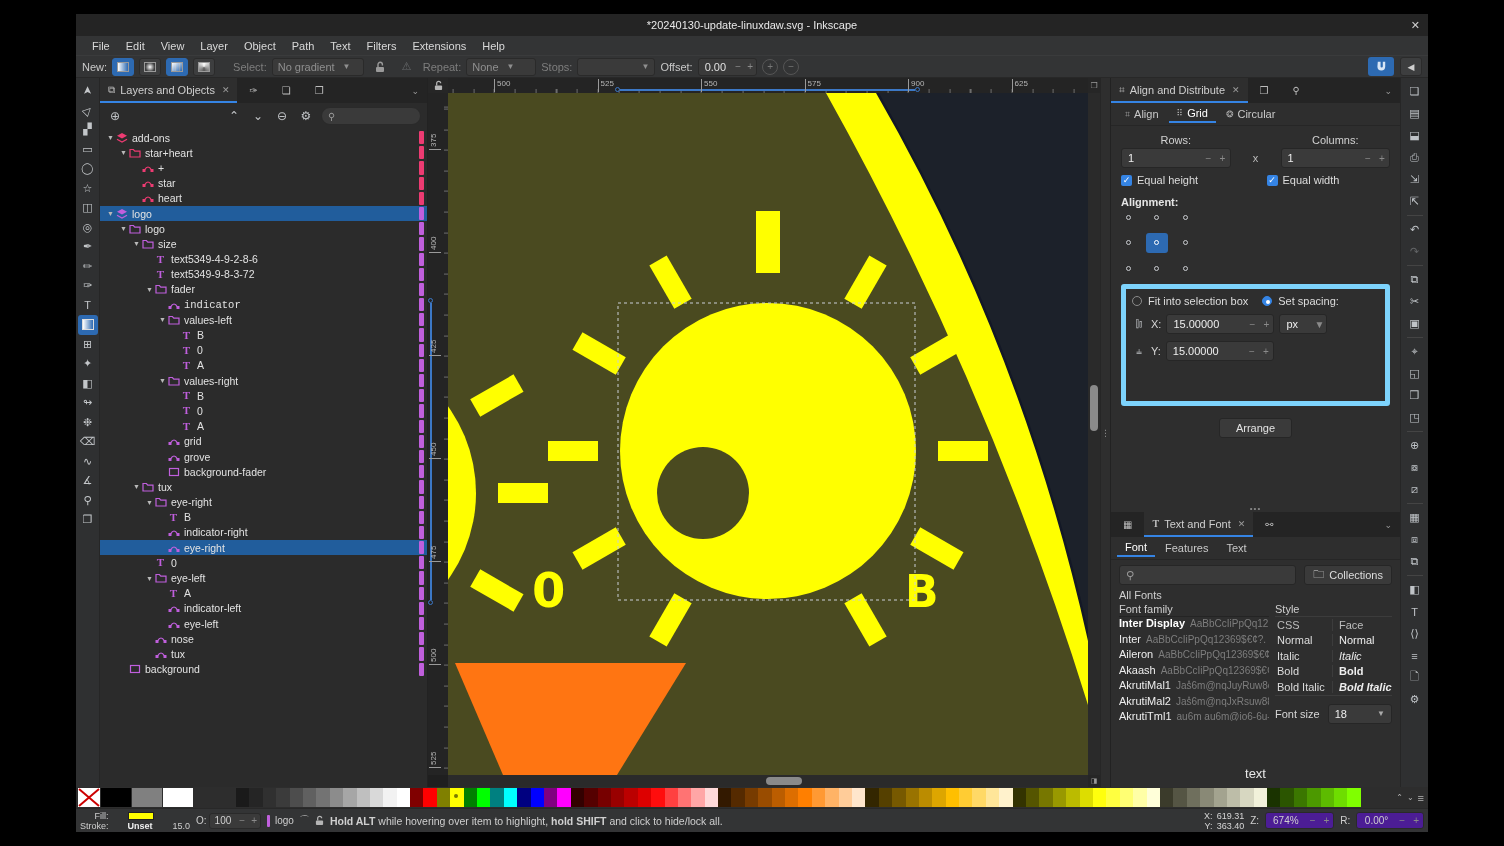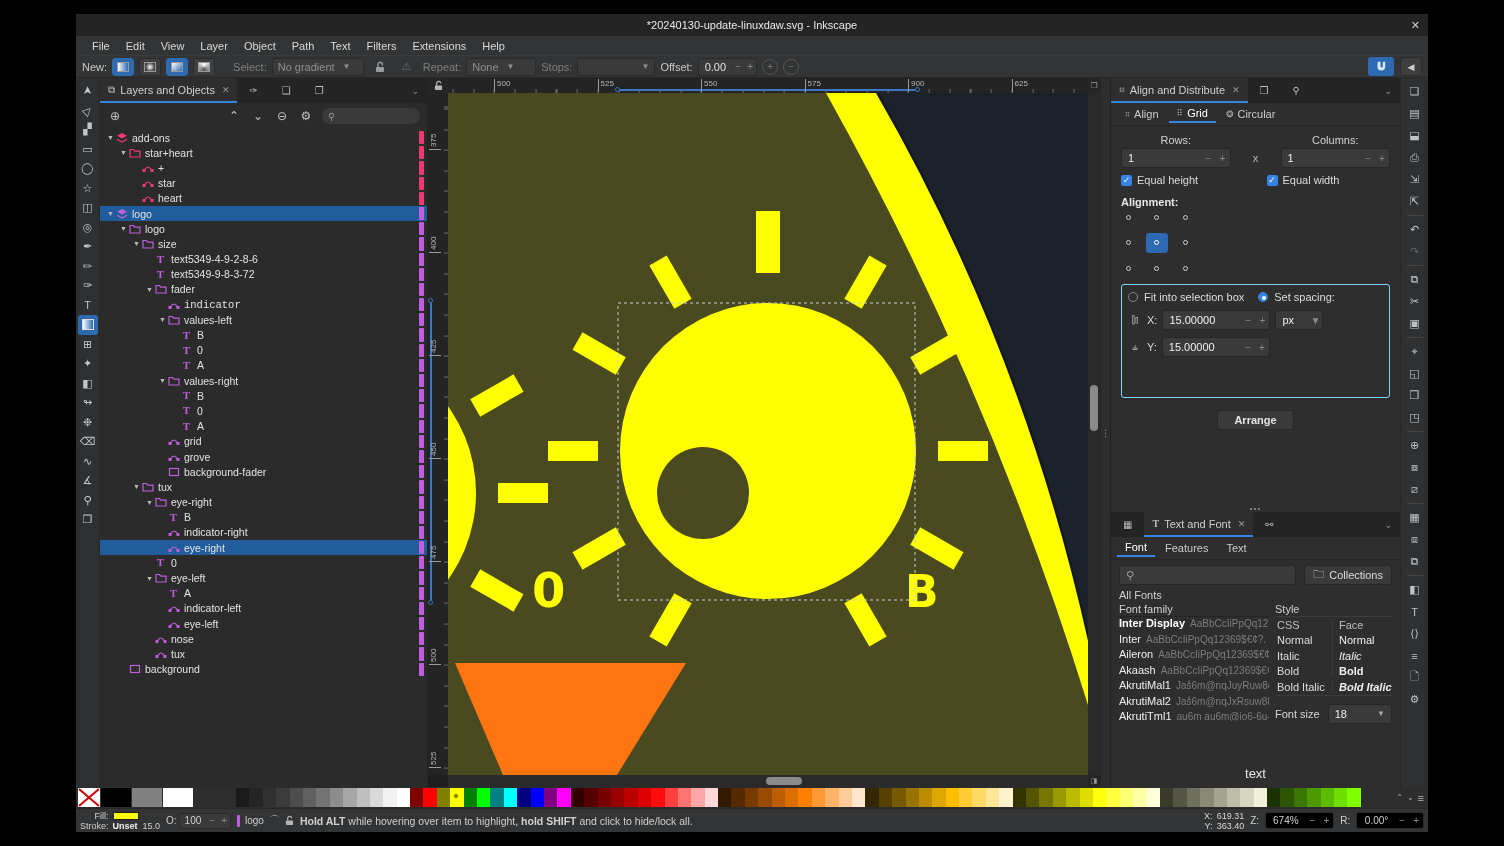--- a/index.html
+++ b/index.html
@@ -118,30 +118,30 @@
   .xsep{text-align:center;color:#bbb;}
   .checkrow{display:grid;grid-template-columns:1fr 14px 1fr;column-gap:4px;margin-top:6px;}
   .check{display:flex;align-items:center;gap:5px;color:#ddd;}
   .checkbox{width:11px;height:11px;border-radius:2px;background:#3584e4;color:#fff;font-size:9px;
     display:flex;align-items:center;justify-content:center;line-height:1;}
   .sec-label{font-weight:bold;color:#e5e5e5;margin:10px 0 4px;}
   .align-grid{display:grid;grid-template-columns:repeat(3,22px);grid-auto-rows:20px;gap:1px;margin-left:2px;}
   .agbtn{position:relative;border-radius:3px;}
   .agbtn.sel{background:#2d6ab2;}
   .agbtn .dot{position:absolute;width:5px;height:5px;border:1px solid #c9ccd0;border-radius:50%;}
-  .spacingbox{border:1px solid #7dd3fc;border-radius:3px;margin-top:10px;padding:6px 6px 40px;}
+  .spacingbox{border:5px solid #7dd3fc;border-radius:3px;margin-top:10px;padding:6px 6px 40px;}
   .radiorow{display:flex;align-items:center;gap:6px;color:#ddd;}
   .radio{width:10px;height:10px;border-radius:50%;border:1px solid #8a8a8a;position:relative;flex:none;}
   .radio.on{border-color:#3584e4;background:#3584e4;}
   .radio.on::after{content:"";position:absolute;left:3px;top:3px;width:4px;height:4px;background:#fff;border-radius:50%;}
   .xyrow{display:flex;align-items:center;gap:5px;margin-top:7px;}
   .xyicon{color:#b9bcbf;font-size:10px;width:14px;text-align:center;}
   .arrange-row{display:flex;justify-content:center;margin-top:12px;}
   .btn{background:#3a3a3a;border:1px solid #262626;border-radius:3px;color:#e3e3e3;
-    padding:3px 16px;font-size:11px;text-align:center;font-weight:bold;}
+    padding:3px 16px;font-size:11px;text-align:center;}
   
   .font-toolrow{display:flex;gap:8px;padding:5px 8px 3px;align-items:center;flex:none;}
   .search-input{flex:1;height:20px;background:#3a3a3a;border:1px solid #262626;border-radius:3px;
     display:flex;align-items:center;padding:0 6px;color:#9a9a9a;gap:5px;}
   .coll-btn{height:20px;background:#3a3a3a;border:1px solid #262626;border-radius:3px;display:flex;
     align-items:center;gap:5px;padding:0 8px;color:#ddd;}
   .allfonts{padding:1px 8px;color:#cfcfcf;flex:none;}
   .fontcols{display:flex;padding:0 8px;gap:6px;flex:none;}
   .fcol-left{width:150px;} .fcol-right{flex:1;display:flex;flex-direction:column;}
   .colhdr{color:#cfcfcf;padding:1px 0;}
@@ -170,33 +170,33 @@
   
   .palette{height:21px;background:#2d2d2d;display:flex;align-items:stretch;padding:1px 2px;flex:none;position:relative;}
   .bigsw{width:30px;margin-right:1px;position:relative;flex:none;}
   .bigsw.none{width:22px;background:#fff;}
   .sw{width:13.4px;flex:none;position:relative;}
   .sw.cur::after{content:"";position:absolute;left:4px;top:6px;width:4px;height:4px;border-radius:50%;background:#7a7a00;}
   .pal-gap{width:42px;flex:none;}
   .pal-end{margin-left:auto;display:flex;align-items:center;gap:4px;color:#b5b5b5;padding-right:2px;flex:none;}
   .statusbar{height:24px;background:#333435;border-top:1px solid #282828;display:flex;align-items:center;
     font-size:10px;color:#cfcfcf;padding:0 4px;gap:6px;flex:none;}
-  .fs-block{display:grid;grid-template-columns:auto auto auto;column-gap:4px;font-size:9px;line-height:10px;align-items:center;}
+  .fs-block{display:grid;grid-template-columns:auto auto auto;column-gap:19px;font-size:9px;line-height:10px;align-items:center;}
   .fs-block .lab{text-align:right;color:#cfcfcf;}
   .fillsw{width:26px;height:8px;background:#ffff00;border:1px solid #222;}
   .strokeval{font-weight:bold;color:#efefef;}
   .opbox{display:flex;align-items:center;gap:2px;}
   .opspin{height:16px;background:#3a3a3a;border:1px solid #2a2a2a;border-radius:3px;display:flex;align-items:center;font-size:10px;}
   .opspin .val{padding:0 5px;} .opspin .mini{color:#8a8a8a;padding:0 3px;}
   .layerchip{display:flex;align-items:center;gap:5px;}
   .lcolor{width:3px;height:12px;background:#c05fdd;border-radius:1px;}
   .statmsg{white-space:nowrap;overflow:hidden;font-size:10.5px;}
   .sb-right{margin-left:auto;display:flex;align-items:center;gap:6px;}
   .xy-block{display:grid;grid-template-columns:auto auto;column-gap:4px;font-size:9px;line-height:10px;color:#d6d6d6;text-align:right;}
-  .zr-spin{height:17px;background:#000000;border:1px solid #2a2a2a;border-radius:3px;display:flex;align-items:center;font-size:10px;}
+  .zr-spin{height:17px;background:#4c1d95;border:1px solid #2a2a2a;border-radius:3px;display:flex;align-items:center;font-size:10px;}
   .zr-spin .val{padding:0 7px;min-width:38px;text-align:right;}
   .zr-spin .mini{color:#8a8a8a;padding:0 4px;}
 </style>
 </head>
 <body>
 
 <div class="window">
 
   <div class="titlebar">
     <span>*20240130-update-linuxdaw.svg - Inkscape</span>

